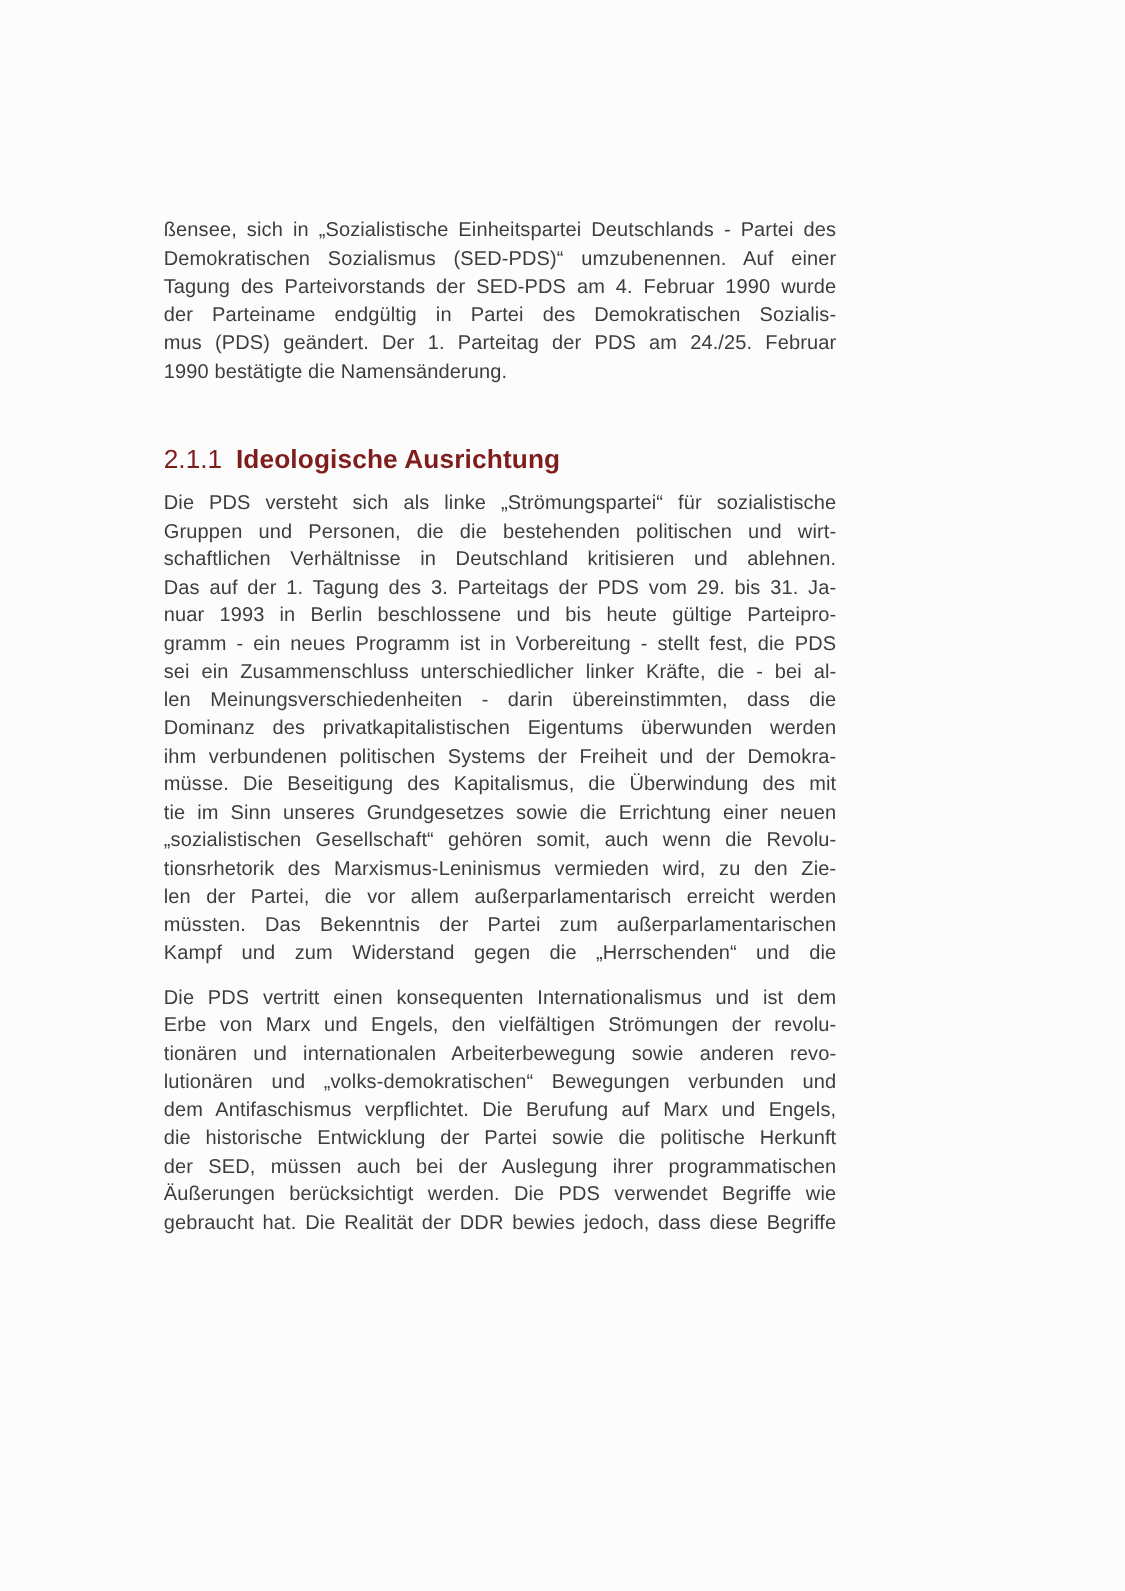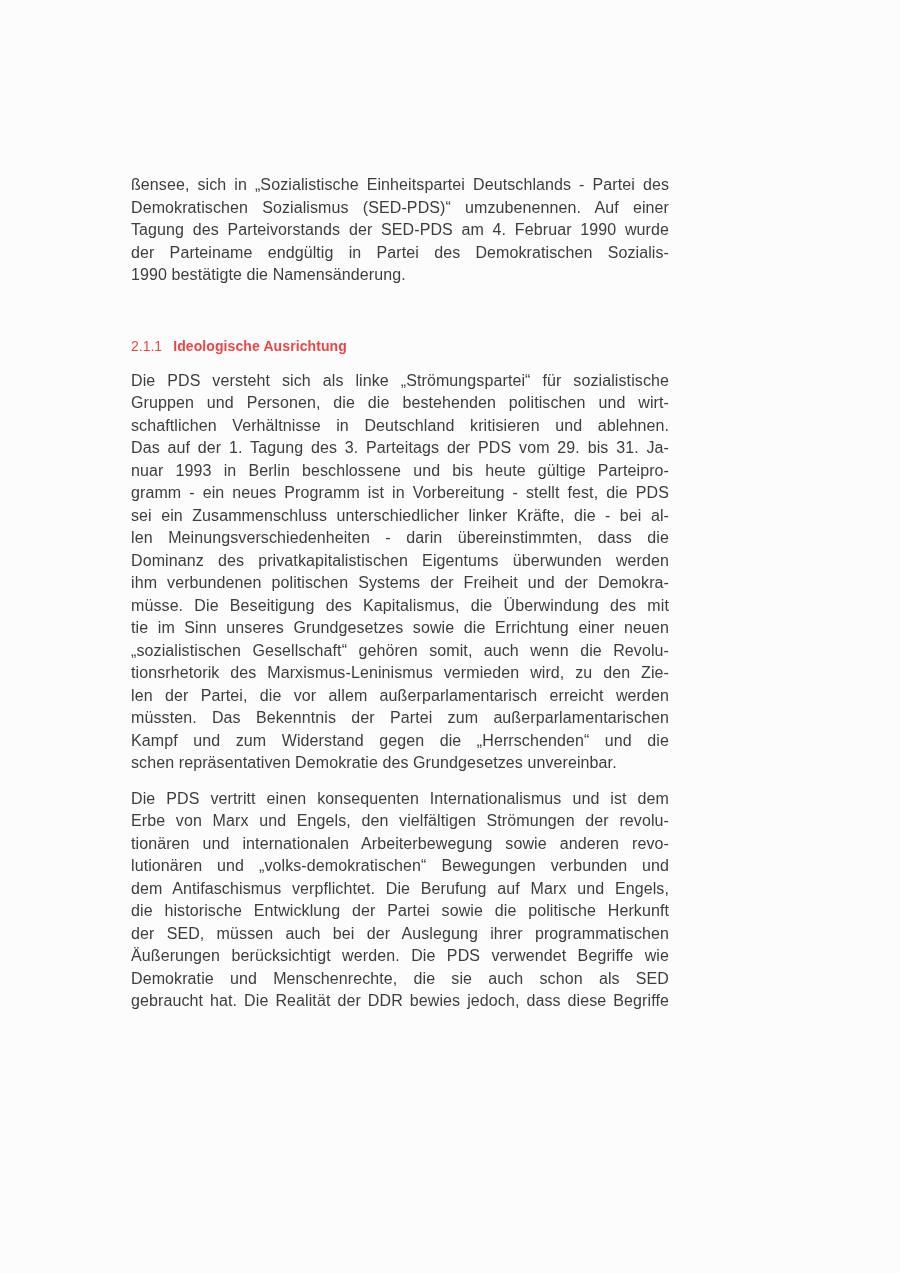--- a/index.html
+++ b/index.html
@@ -54,23 +54,23 @@
     text-align-last: justify;
     letter-spacing: 0.1px;
     white-space: nowrap;
   }
   .para .line.last {
     text-align-last: left;
     white-space: normal;
   }
   .heading {
     margin: 49px 0 14px 0;
-    font-size: 14px;
+    font-size: 21px;
     font-weight: normal;
-    color: #ef4444;
+    color: #7f1d1d;
     line-height: 20px;
   }
   .heading .h-num { font-weight: normal; margin-right: 11px; }
   .heading .h-title { font-weight: bold; letter-spacing: 0.1px; }
   .para + .heading { margin-top: 49px; }
   .heading + .para { margin-top: 14px; }
   .para + .para { margin-top: 13px; }
 </style>
 </head>
 <body>
@@ -78,20 +78,21 @@
 <div class="page">
 
 
   <div class="content">
 
     <div class="para">
         <div class="line">ßensee, sich in „Sozialistische Einheitspartei Deutschlands - Partei des</div>
         <div class="line">Demokratischen Sozialismus (SED-PDS)“ umzubenennen. Auf einer</div>
         <div class="line">Tagung des Parteivorstands der SED-PDS am 4. Februar 1990 wurde</div>
         <div class="line">der Parteiname endgültig in Partei des Demokratischen Sozialis-</div>
+        <div class="line">mus (PDS) geändert. Der 1. Parteitag der PDS am 24./25. Februar</div>
         <div class="line last">1990 bestätigte die Namensänderung.</div>
       </div>
 
     <h2 class="heading">
       <span class="h-num">2.1.1</span><span class="h-title">Ideologische Ausrichtung</span>
     </h2>
 
     <div class="para">
         <div class="line">Die PDS versteht sich als linke „Strömungspartei“ für sozialistische</div>
         <div class="line">Gruppen und Personen, die die bestehenden politischen und wirt-</div>
@@ -103,31 +104,29 @@
         <div class="line">len Meinungsverschiedenheiten - darin übereinstimmten, dass die</div>
         <div class="line">Dominanz des privatkapitalistischen Eigentums überwunden werden</div>
         <div class="line">ihm verbundenen politischen Systems der Freiheit und der Demokra-</div>
         <div class="line">müsse. Die Beseitigung des Kapitalismus, die Überwindung des mit</div>
         <div class="line">tie im Sinn unseres Grundgesetzes sowie die Errichtung einer neuen</div>
         <div class="line">„sozialistischen Gesellschaft“ gehören somit, auch wenn die Revolu-</div>
         <div class="line">tionsrhetorik des Marxismus-Leninismus vermieden wird, zu den Zie-</div>
         <div class="line">len der Partei, die vor allem außerparlamentarisch erreicht werden</div>
         <div class="line">müssten. Das Bekenntnis der Partei zum außerparlamentarischen</div>
         <div class="line">Kampf und zum Widerstand gegen die „Herrschenden“ und die</div>
-        <div class="line last">schen repräsentativen Demokratie des Grundgesetzes unvereinbar.</div>
       </div>
 
     <div class="para">
         <div class="line">Die PDS vertritt einen konsequenten Internationalismus und ist dem</div>
         <div class="line">Erbe von Marx und Engels, den vielfältigen Strömungen der revolu-</div>
         <div class="line">tionären und internationalen Arbeiterbewegung sowie anderen revo-</div>
         <div class="line">lutionären und „volks-demokratischen“ Bewegungen verbunden und</div>
         <div class="line">dem Antifaschismus verpflichtet. Die Berufung auf Marx und Engels,</div>
         <div class="line">die historische Entwicklung der Partei sowie die politische Herkunft</div>
         <div class="line">der SED, müssen auch bei der Auslegung ihrer programmatischen</div>
         <div class="line">Äußerungen berücksichtigt werden. Die PDS verwendet Begriffe wie</div>
-        <div class="line">Demokratie und Menschenrechte, die sie auch schon als SED</div>
         <div class="line">gebraucht hat. Die Realität der DDR bewies jedoch, dass diese Begriffe</div>
       </div>
 
   </div>
 
 </div>
 
 </body></html>

